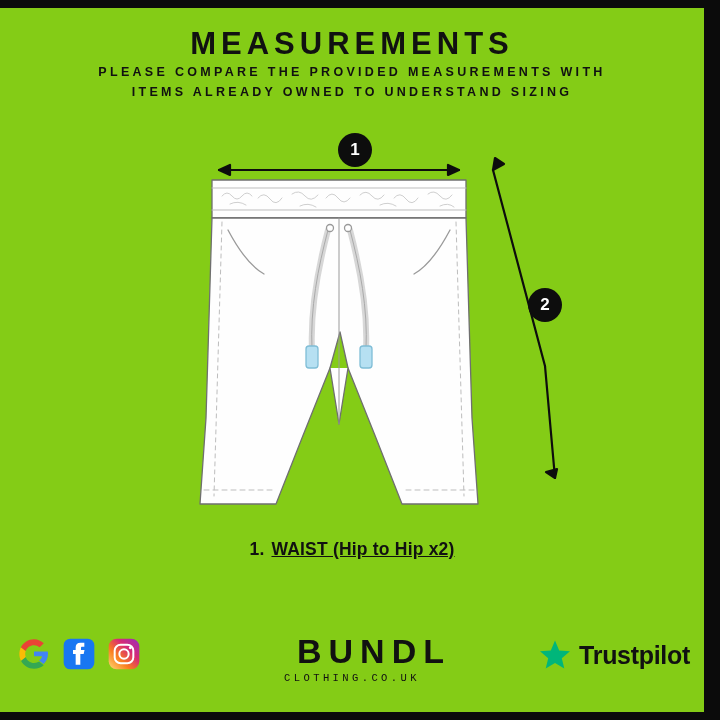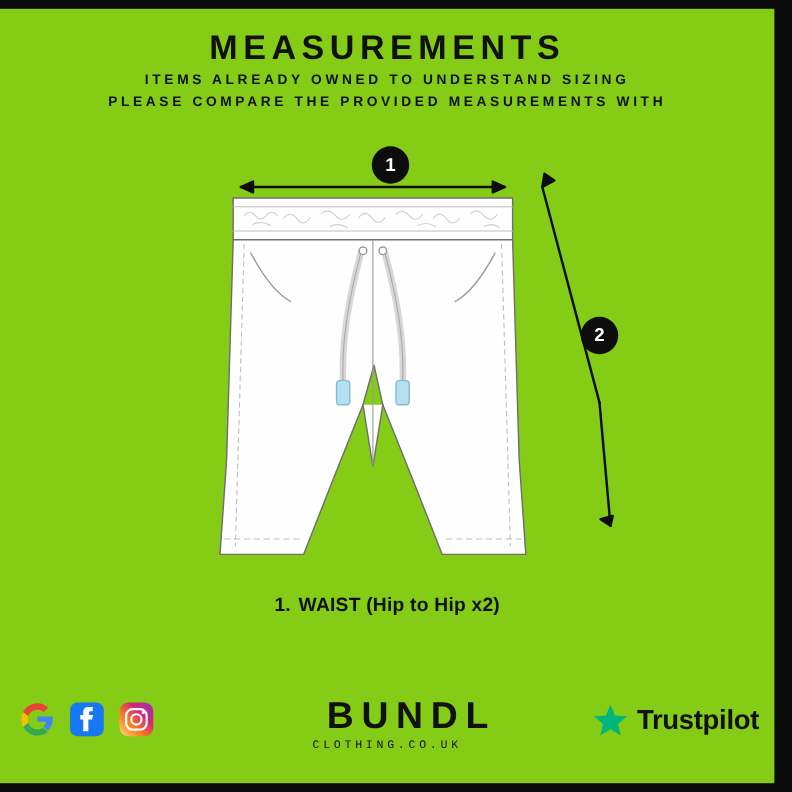--- a/index.html
+++ b/index.html
@@ -51,20 +51,21 @@
 
   
   .legend{
     position:absolute;left:0;top:528px;width:100%;
     text-align:center;
   }
   .legend-row{
     font-size:17.5px;font-weight:bold;color:#111;
     line-height:26px;
     letter-spacing:.2px;
+    text-decoration:underline;
   }
   .legend-row .num{display:inline-block;width:22px;text-align:left;}
 
   
   .footer{
     position:absolute;left:0;bottom:18px;width:100%;height:70px;
   }
   .socials{
     position:absolute;left:18px;top:14px;
     display:flex;align-items:center;gap:13px;
@@ -91,22 +92,22 @@
     font-size:25px;font-weight:bold;color:#111;letter-spacing:-.3px;text-align:center;
   }
 </style>
 </head>
 <body>
 
 <div class="frame">
 
   <div class="title">MEASUREMENTS</div>
   <div class="subtitle">
+    <div>PLEASE COMPARE THE PROVIDED MEASUREMENTS WITH</div>
     <div>ITEMS ALREADY OWNED TO UNDERSTAND SIZING</div>
-    <div>PLEASE COMPARE THE PROVIDED MEASUREMENTS WITH</div>
   </div>
 
   <div class="diagram">
 
     <svg width="704" height="400" viewBox="0 0 704 400">
       <g fill="none" stroke="#6f6f6f" stroke-width="1.3" stroke-linejoin="round" stroke-linecap="round">
 
         <path d="M212,62 L212,100 L466,100 L466,62 Z" fill="#fefefe"></path>
         <path d="M212,70 L466,70" stroke="#bdbdbd" stroke-width="1"></path>
         <path d="M212,92 L466,92" stroke="#bdbdbd" stroke-width="1"></path>

